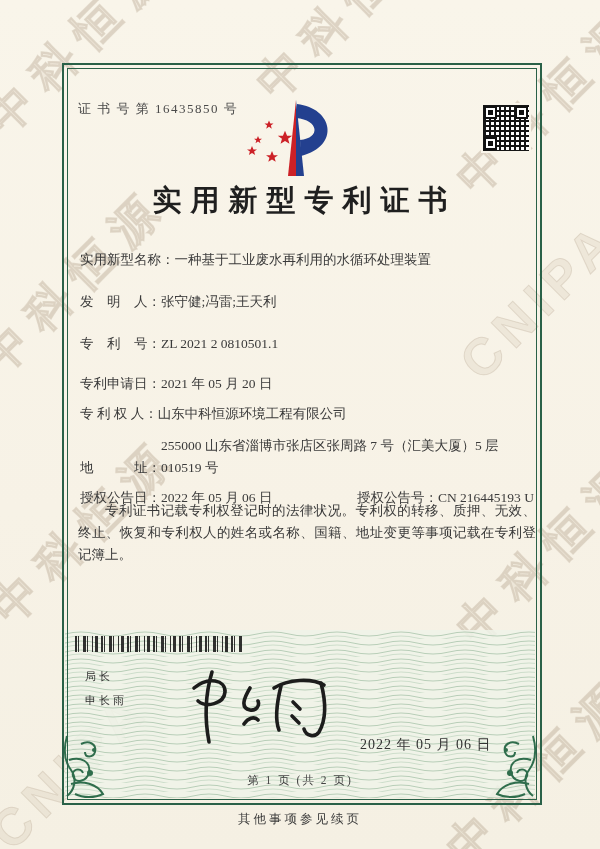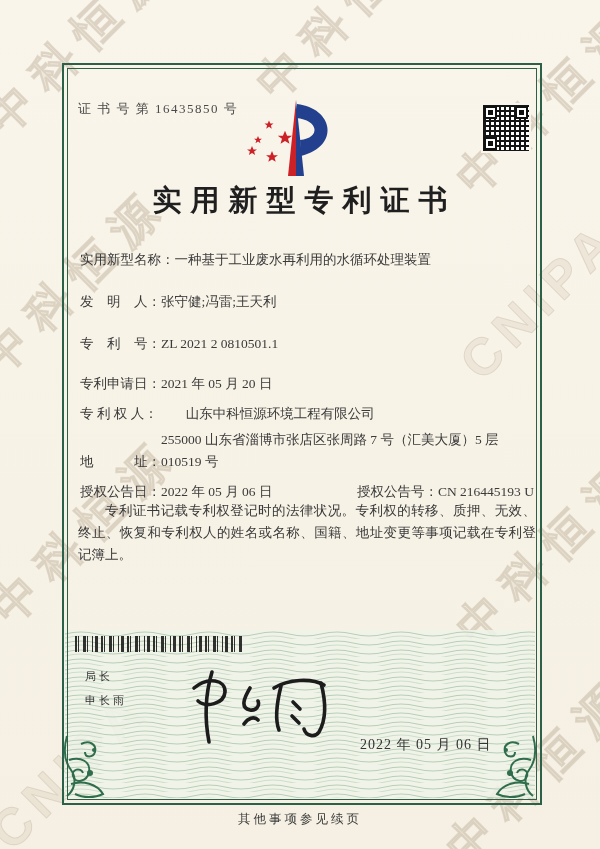--- a/index.html
+++ b/index.html
@@ -60,21 +60,21 @@
   .qr .f1{left:1px;top:1px;} .qr .f2{right:1px;top:1px;} .qr .f3{left:1px;bottom:1px;}
   .title{
     position:absolute;left:0;right:0;top:181px;text-align:center;
     font-size:29px;font-weight:bold;color:#1f1f1f;
     letter-spacing:9px;text-indent:9px;
   }
   .fields{position:absolute;left:80px;right:66px;top:249px;font-size:13.5px;line-height:22px;}
   .row{display:flex;align-items:flex-end;}
   .row .lbl{flex:0 0 auto;white-space:pre;color:#3a3a3a;}
   .row .val{flex:1 1 auto;color:#3a3a3a;}
-  .mb20{margin-bottom:20px;} .mb18{margin-bottom:18px;} .mb8{margin-bottom:8px;} .mb10{margin-bottom:4px;gap:28px;}
+  .mb20{margin-bottom:20px;} .mb18{margin-bottom:18px;} .mb8{margin-bottom:8px;} .mb10{margin-bottom:10px;}
   .row.double{display:flex;justify-content:space-between;}
   .row.double .pair{white-space:nowrap;}
   .paras{
     position:absolute;left:78px;right:64px;top:500px;
     font-size:13.5px;line-height:1.62;text-align:justify;color:#3a3a3a;
   }
   .paras p{margin:0;text-indent:2em;}
   .barcode{
     position:absolute;left:75px;top:636px;width:168px;height:16px;
     background:repeating-linear-gradient(90deg,
@@ -234,17 +234,18 @@
         <path d="M96,30 C110,21 134,20 146,27"></path>
         <path d="M103,28 C98,48 97,62 101,72"></path>
         <path d="M143,25 C148,44 148,62 141,74 C137,80 128,78 126,71"></path>
         <path d="M115,44 l7,7"></path>
         <path d="M114,58 l7,7"></path>
       </g>
     </svg>
 
     <div class="sign-date">2022 年 05 月 06 日</div>
 
+    <div class="page-no">第 1 页 (共 2 页)</div>
 
     <div class="note">其他事项参见续页</div>
 
   </div>
 </div>
 
 </body></html>

